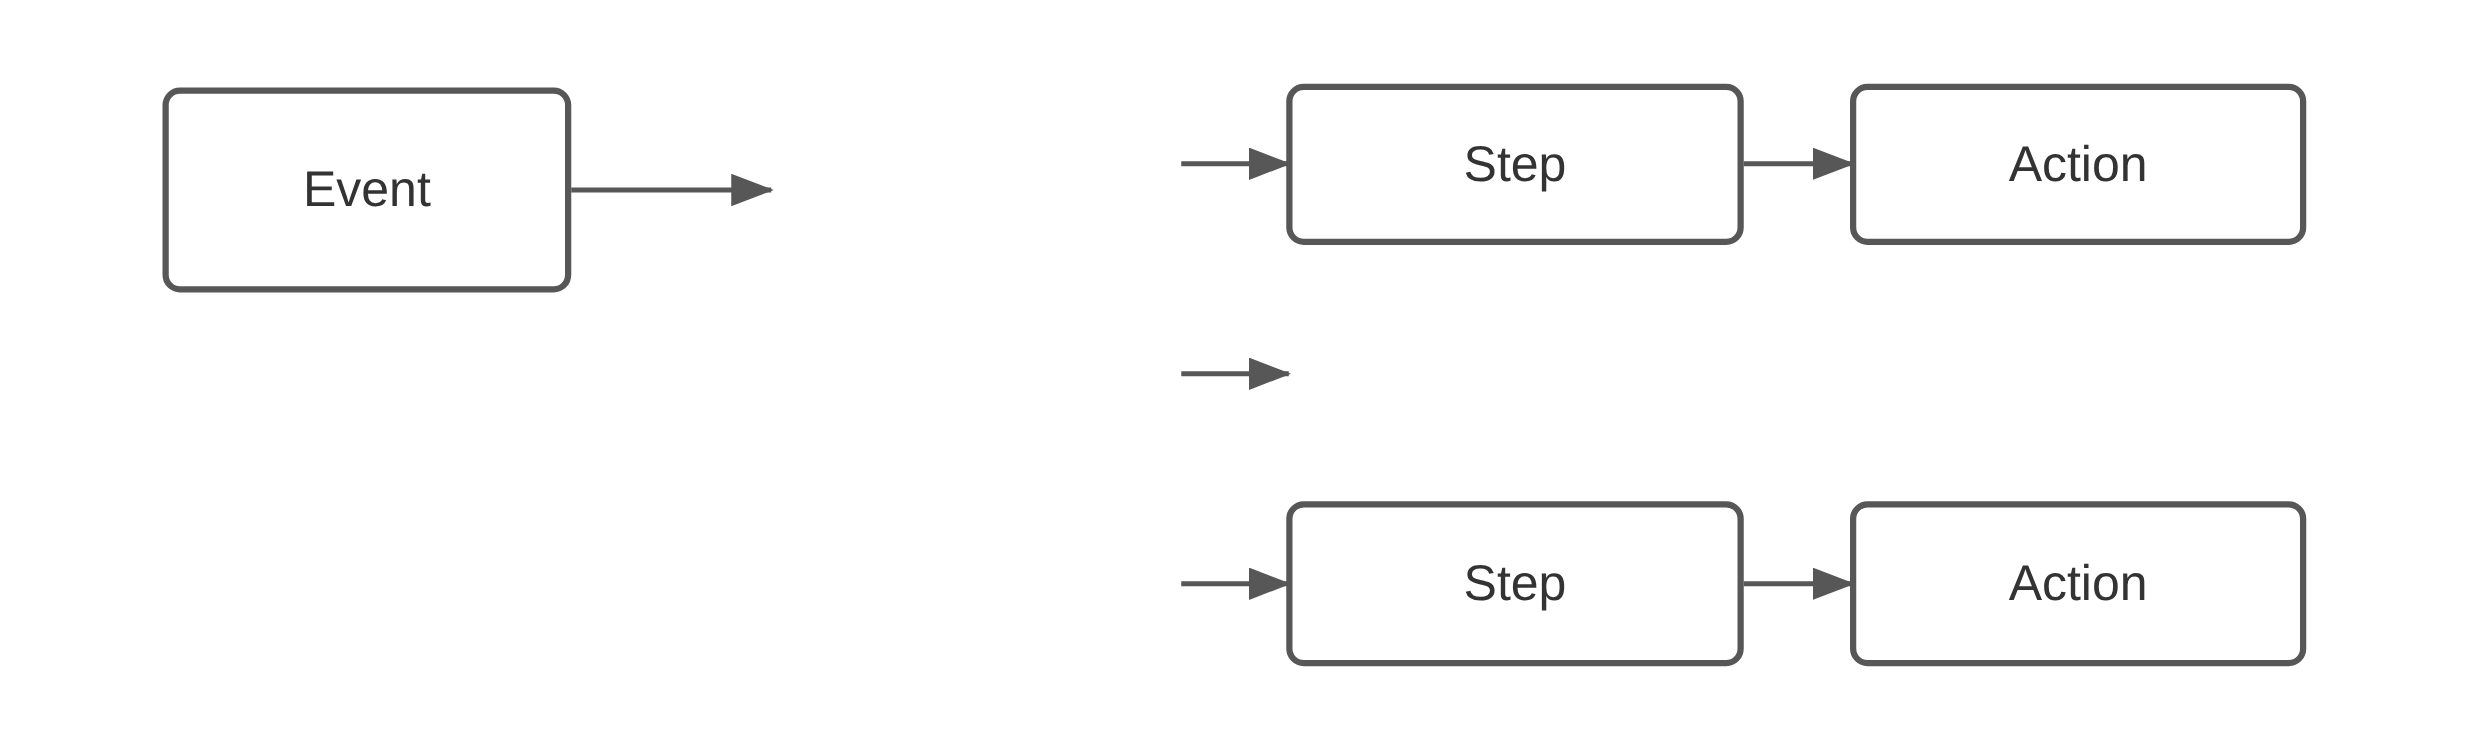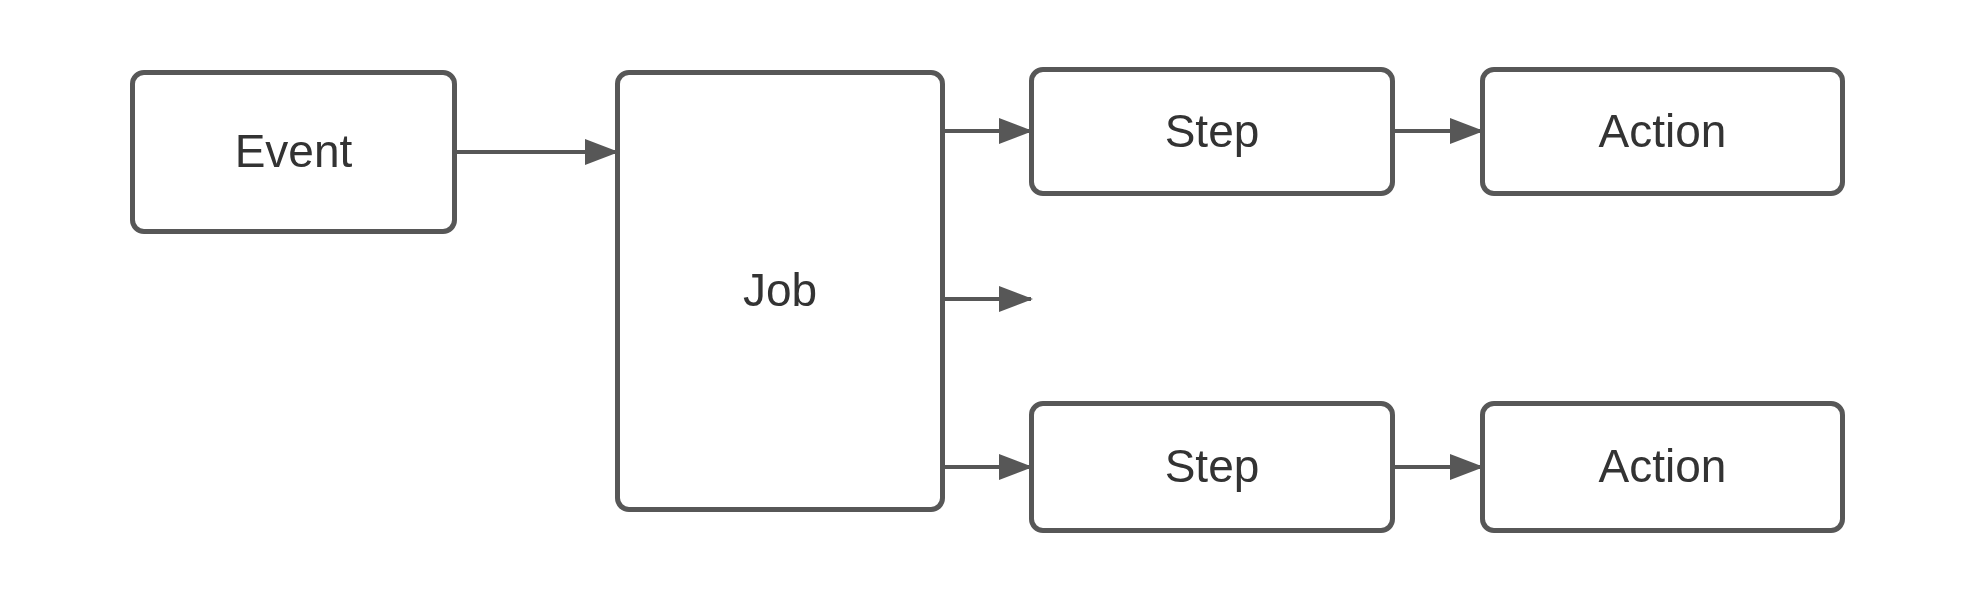--- a/index.html
+++ b/index.html
@@ -35,21 +35,21 @@
     box-sizing: border-box;
     background: var(--node-fill, #ffffff);
     border: 5px solid var(--stroke, #575757);
     border-radius: 14px;
     display: flex;
     align-items: center;
     justify-content: center;
   }
   .node-label {
     color: var(--text, #333333);
-    font-size: 46px;
+    font-size: 40px;
     line-height: 1.2;
     white-space: nowrap;
     text-align: center;
   }
 </style>
 </head>
 <body>
 
 <div class="canvas" style="--bg: #ffffff; --node-fill: #ffffff; --stroke: #575757; --text: #333333;">
   <svg id="edges-layer" viewBox="0 0 1977 599" xmlns="http://www.w3.org/2000/svg">
@@ -62,23 +62,20 @@
       <line x1="945" y1="131" x2="1031" y2="131" stroke="#575757" stroke-width="4" marker-end="url(#arrowhead)"></line>
       <line x1="945" y1="299" x2="1031" y2="299" stroke="#575757" stroke-width="4" marker-end="url(#arrowhead)"></line>
       <line x1="945" y1="467" x2="1031" y2="467" stroke="#575757" stroke-width="4" marker-end="url(#arrowhead)"></line>
       <line x1="1395" y1="131" x2="1482" y2="131" stroke="#575757" stroke-width="4" marker-end="url(#arrowhead)"></line>
       <line x1="1395" y1="467" x2="1482" y2="467" stroke="#575757" stroke-width="4" marker-end="url(#arrowhead)"></line>
     </svg>
   <div id="nodes-layer">
       <div class="node" style="left: 130px; top: 70px; width: 327px; height: 164px;">
         <span class="node-label">Event</span>
       </div>
-      <div class="node" style="left: 615px; top: 70px; width: 330px; height: 442px;">
-        <span class="node-label">Job</span>
-      </div>
       <div class="node" style="left: 1029px; top: 67px; width: 366px; height: 129px;">
         <span class="node-label">Step</span>
       </div>
       <div class="node" style="left: 1480px; top: 67px; width: 365px; height: 129px;">
         <span class="node-label">Action</span>
       </div>
       <div class="node" style="left: 1029px; top: 401px; width: 366px; height: 132px;">
         <span class="node-label">Step</span>
       </div>
       <div class="node" style="left: 1480px; top: 401px; width: 365px; height: 132px;">

